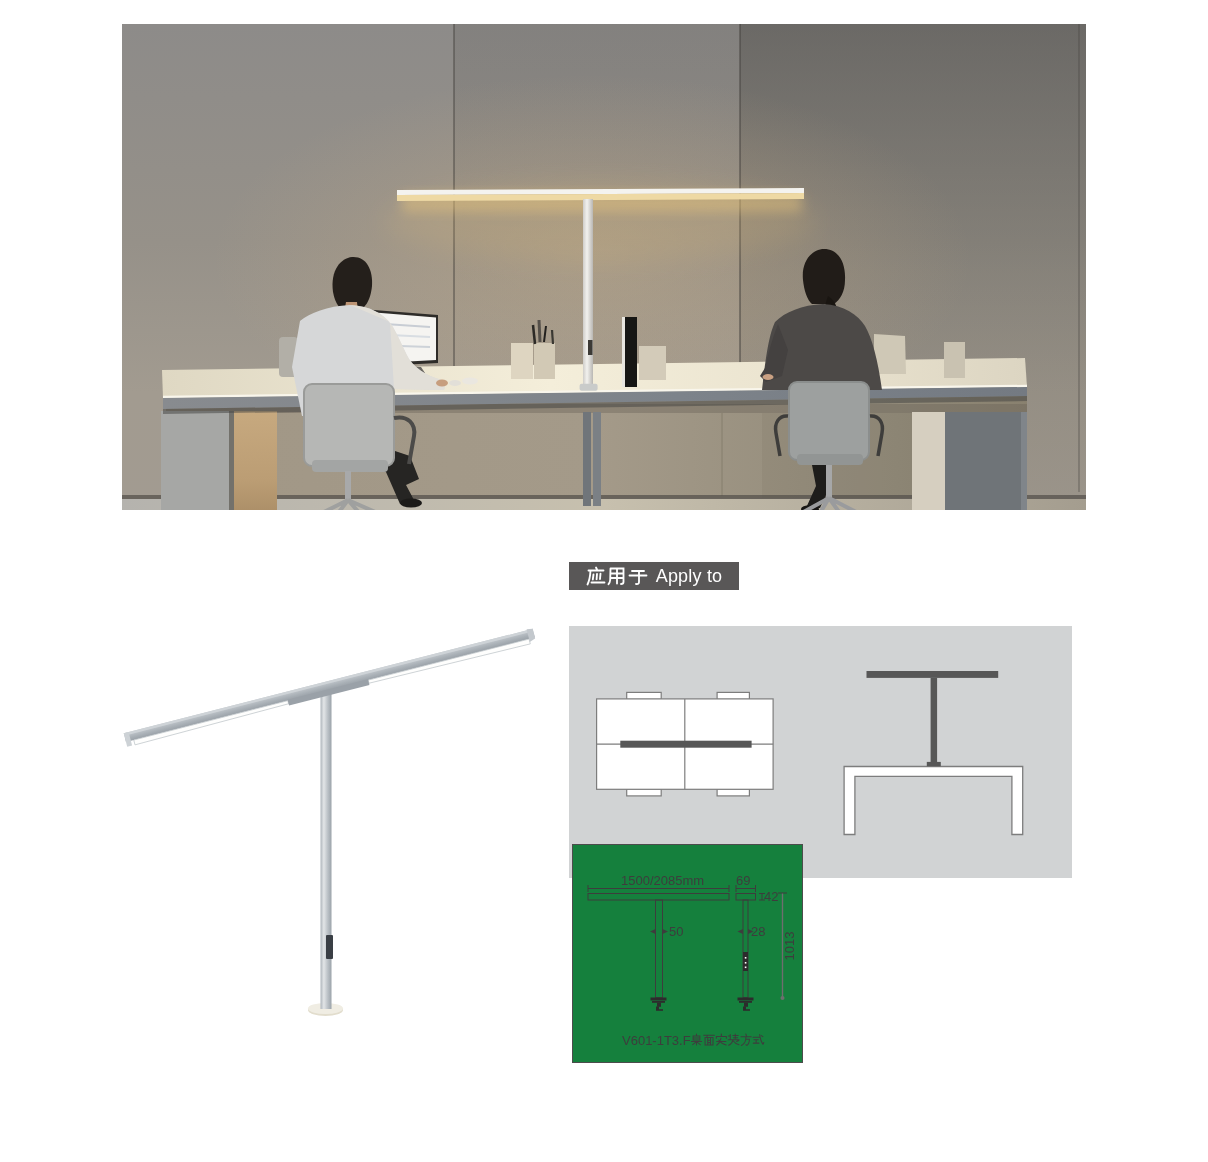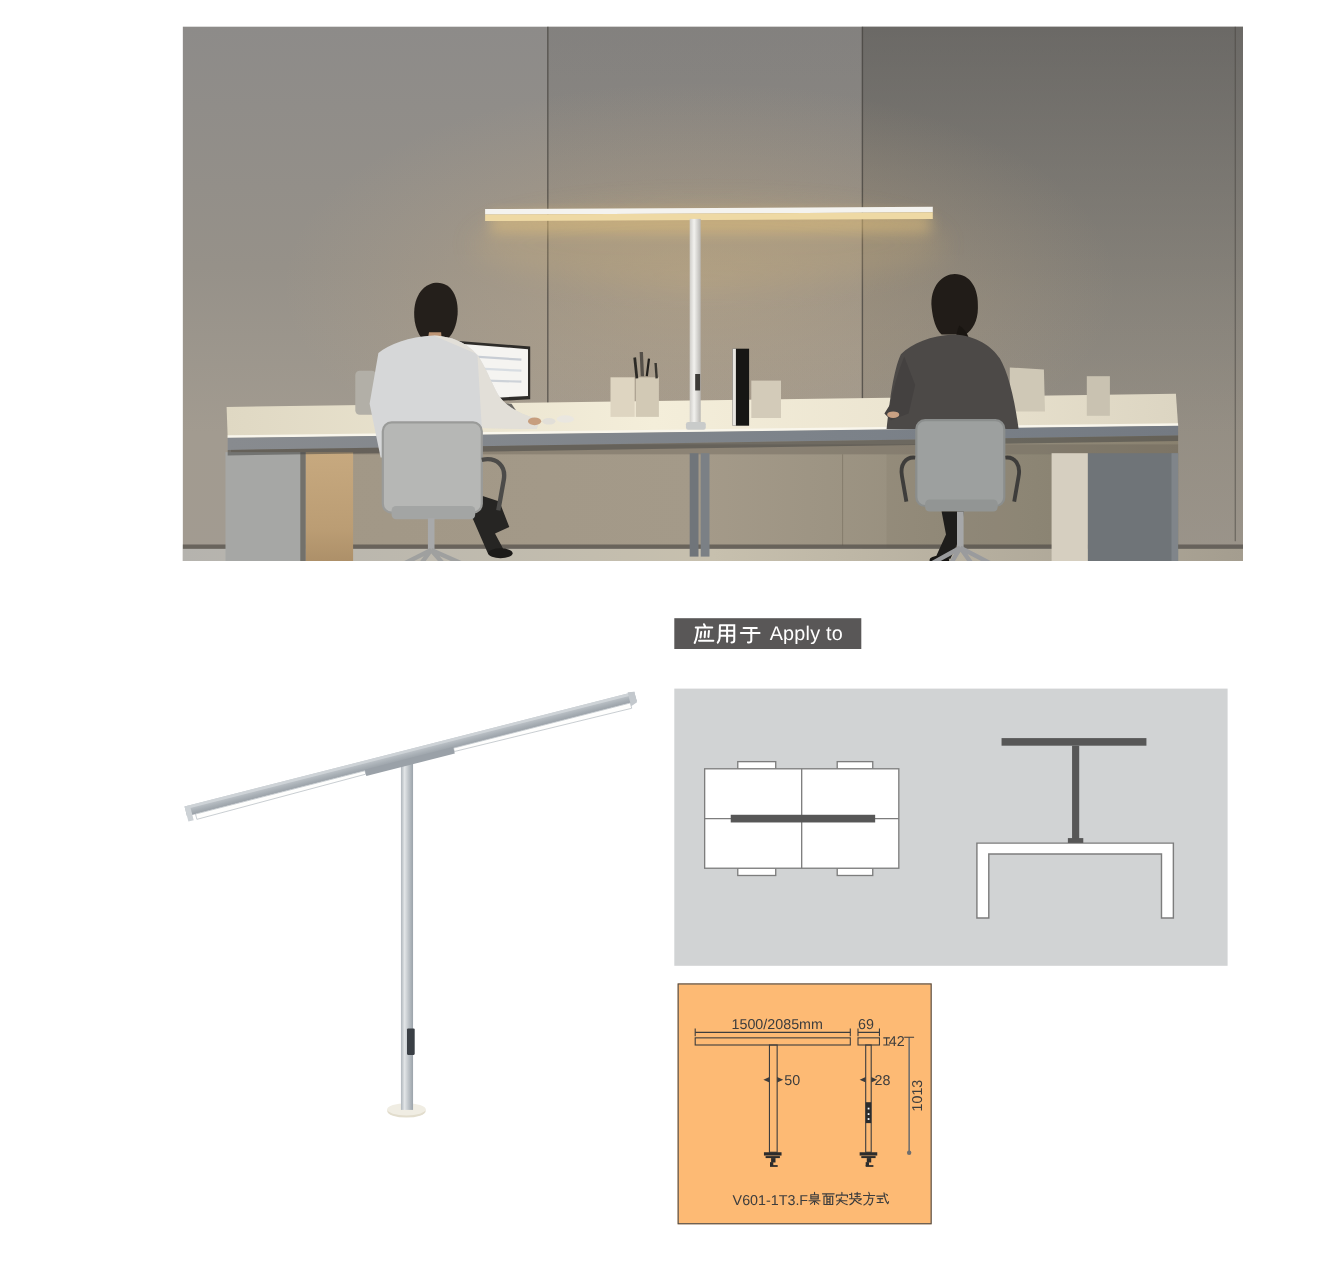--- a/index.html
+++ b/index.html
@@ -1,17 +1,17 @@
 <!DOCTYPE html>
 <html><head>
 <meta charset="utf-8">
 <style>
   html,body{margin:0;padding:0;background:#ffffff;font-family:"Liberation Sans",sans-serif;}
   #page{position:relative;width:1208px;height:1162px;background:#ffffff;overflow:hidden;}
-  .abs{position:absolute;margin-left:44px;}
+  .abs{position:absolute;}
 </style>
 </head>
 <body>
 <div id="page">
 
 <div class="abs" style="left:122px;top:24px;width:964px;height:486px;">
 <svg width="964" height="486" viewBox="0 0 964 486">
   <defs>
     <linearGradient id="wallV" x1="0" y1="0" x2="0" y2="1">
       <stop offset="0" stop-color="#8d8b89"></stop>
@@ -297,21 +297,21 @@
     <polygon points="250,0 416,0 416,5 250,3.2" fill="#fefefd" stroke="#bfc5c9" stroke-width="0.7"></polygon>
 
     <polygon points="167,-1 250,-1 250,5 167,5" fill="#9aa1a8"></polygon>
 
     <polygon points="416,-10 422,-9 422,1 416,3" fill="#c3c8cd"></polygon>
     <polygon points="0,-9 5,-9 5,5 0,5" fill="#cdd2d6"></polygon>
   </g>
 </svg>
 </div>
 
-<div class="abs" style="left:572px;top:894px;width:229px;height:217px;border:1px solid #4c4c4c;background:#fdba74;">
+<div class="abs" style="left:572px;top:844px;width:229px;height:217px;border:1px solid #4c4c4c;background:#15803d;">
 <svg width="229" height="217" viewBox="0 0 229 217">
   <g fill="none" stroke="#3d3d3d" stroke-width="1">
 
     <line x1="15" y1="43.5" x2="156" y2="43.5"></line>
     <line x1="15" y1="40" x2="15" y2="47"></line>
     <line x1="156" y1="40" x2="156" y2="47"></line>
 
     <rect x="15" y="48.5" width="141" height="6.5"></rect>
 
     <rect x="82.5" y="55" width="7" height="97.5"></rect>

